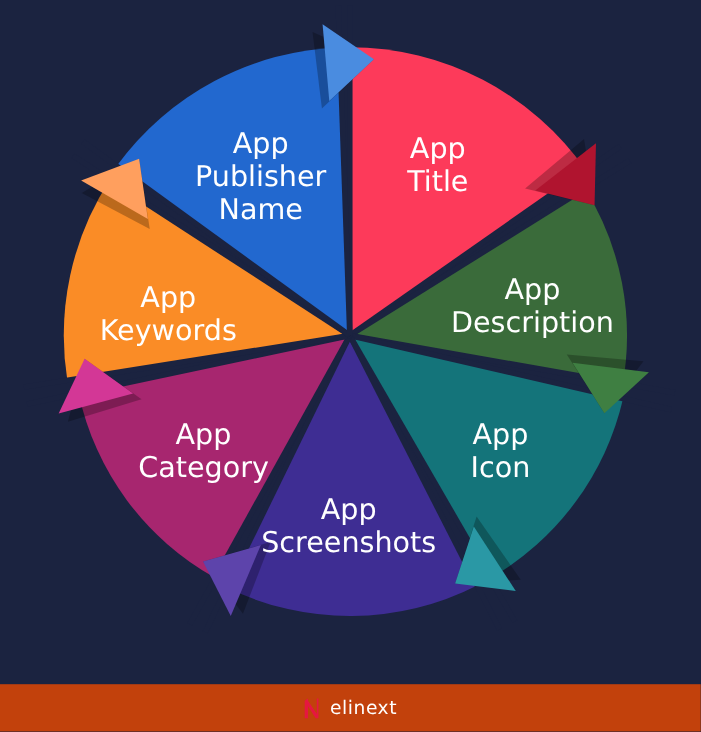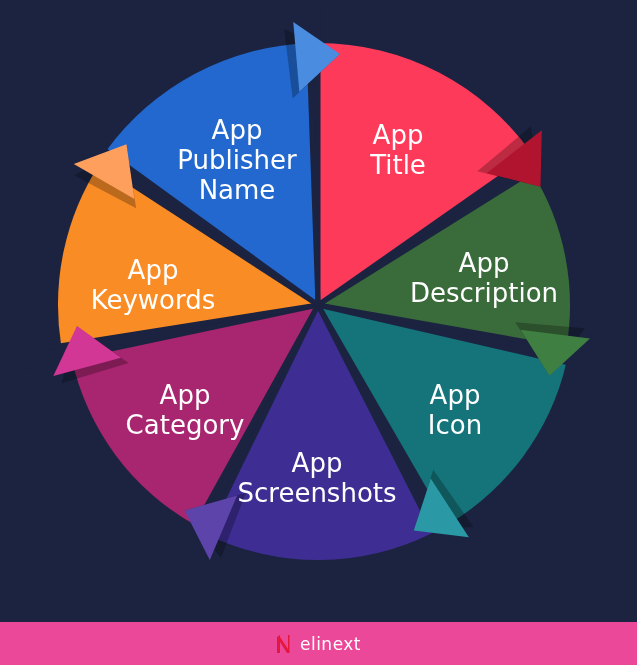--- a/index.html
+++ b/index.html
@@ -1,20 +1,20 @@
 <!DOCTYPE html>
 <html><head>
 <meta charset="utf-8">
 <style>
   html, body { margin:0; padding:0; }
   body { width:637px; height:665px; background:#1b2340; overflow:hidden; position:relative; font-family:"DejaVu Sans", sans-serif; }
   #stage { position:absolute; left:0; top:0; width:637px; height:622px; background:#1b2340; }
   #stage svg { position:absolute; left:0; top:0; }
   .label { font-family:"DejaVu Sans", sans-serif; fill:#ffffff; font-size:26px; text-anchor:middle; }
-  #footer { position:absolute; left:0; top:622px; width:637px; height:43px; background:#ec4899; display:flex; align-items:center; justify-content:center; }
+  #footer { position:absolute; left:0; top:622px; width:637px; height:43px; background:#c2410c; display:flex; align-items:center; justify-content:center; }
   .logo-mark { width:14px; height:22px; position:relative; margin-right:10px; }
   .logo-text { color:#ffffff; font-family:"DejaVu Sans", sans-serif; font-size:17px; letter-spacing:0.5px; }
 </style>
 </head>
 <body>
 
 <div id="stage">
   <svg id="pie-svg" width="637" height="622" viewBox="0 0 637 622">
       <g>
         <path d="M318,305 L318,43 A262,262 0 0 1 532.6178356037159,154.72297367602593 Z" fill="#fd3a5a"></path>

